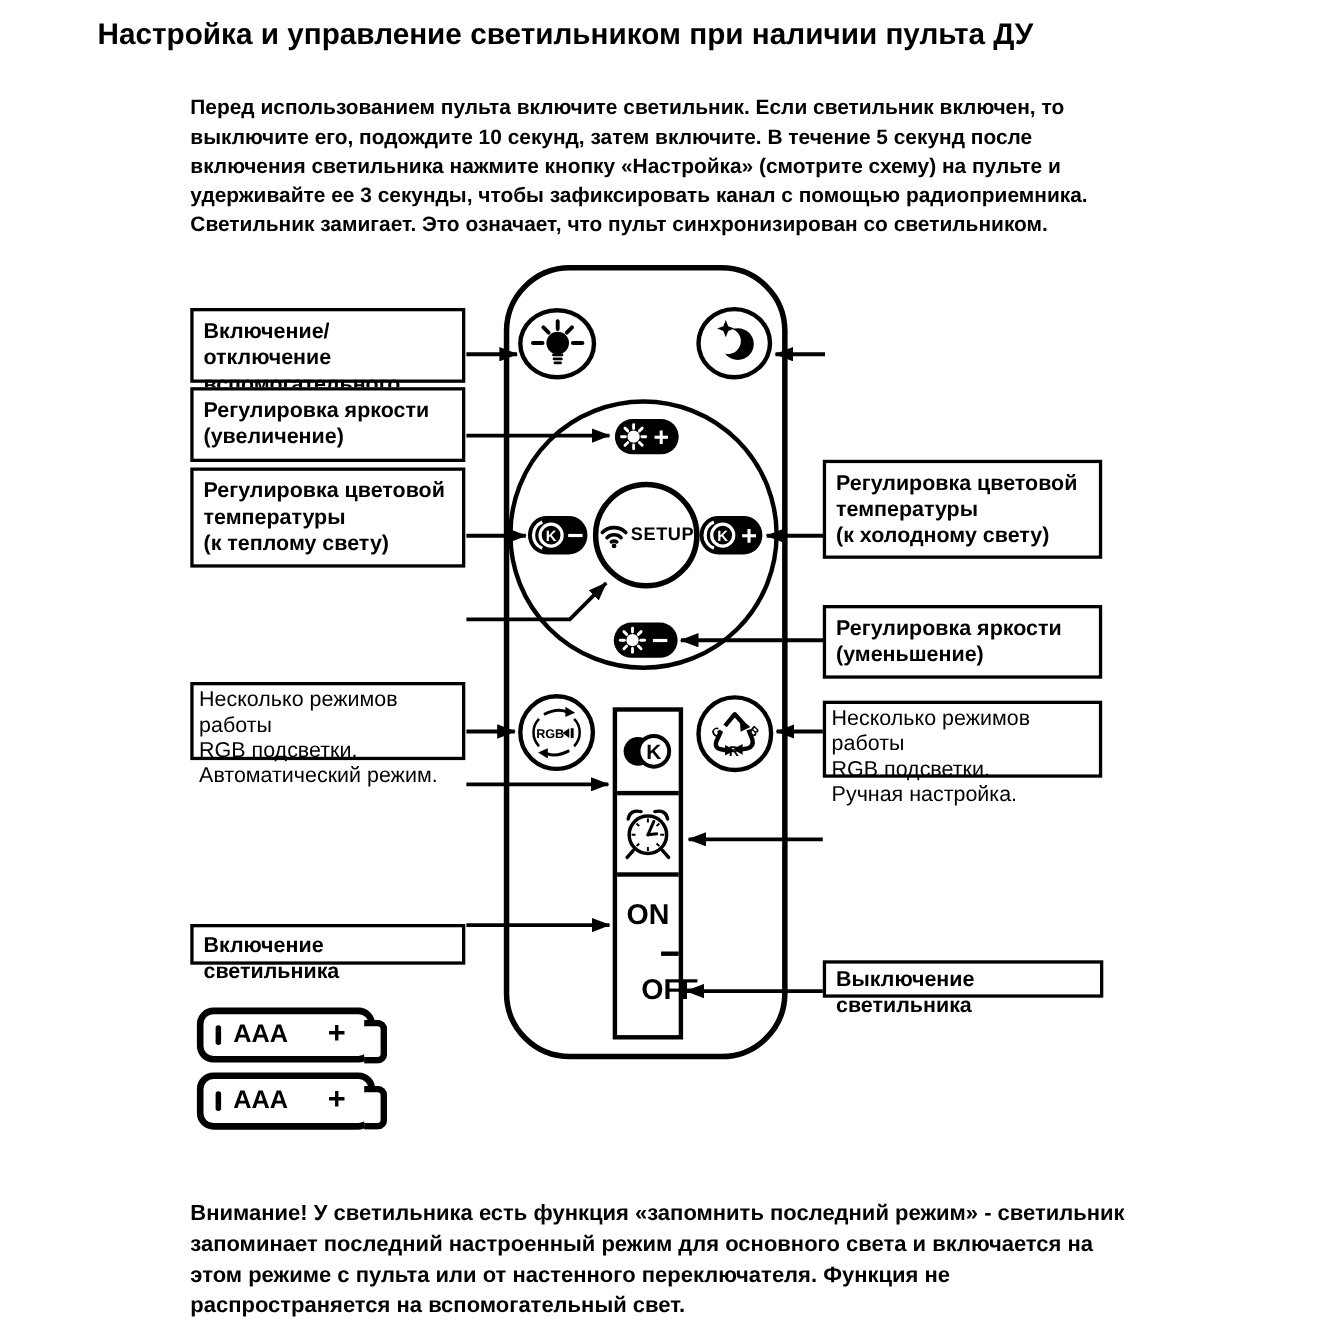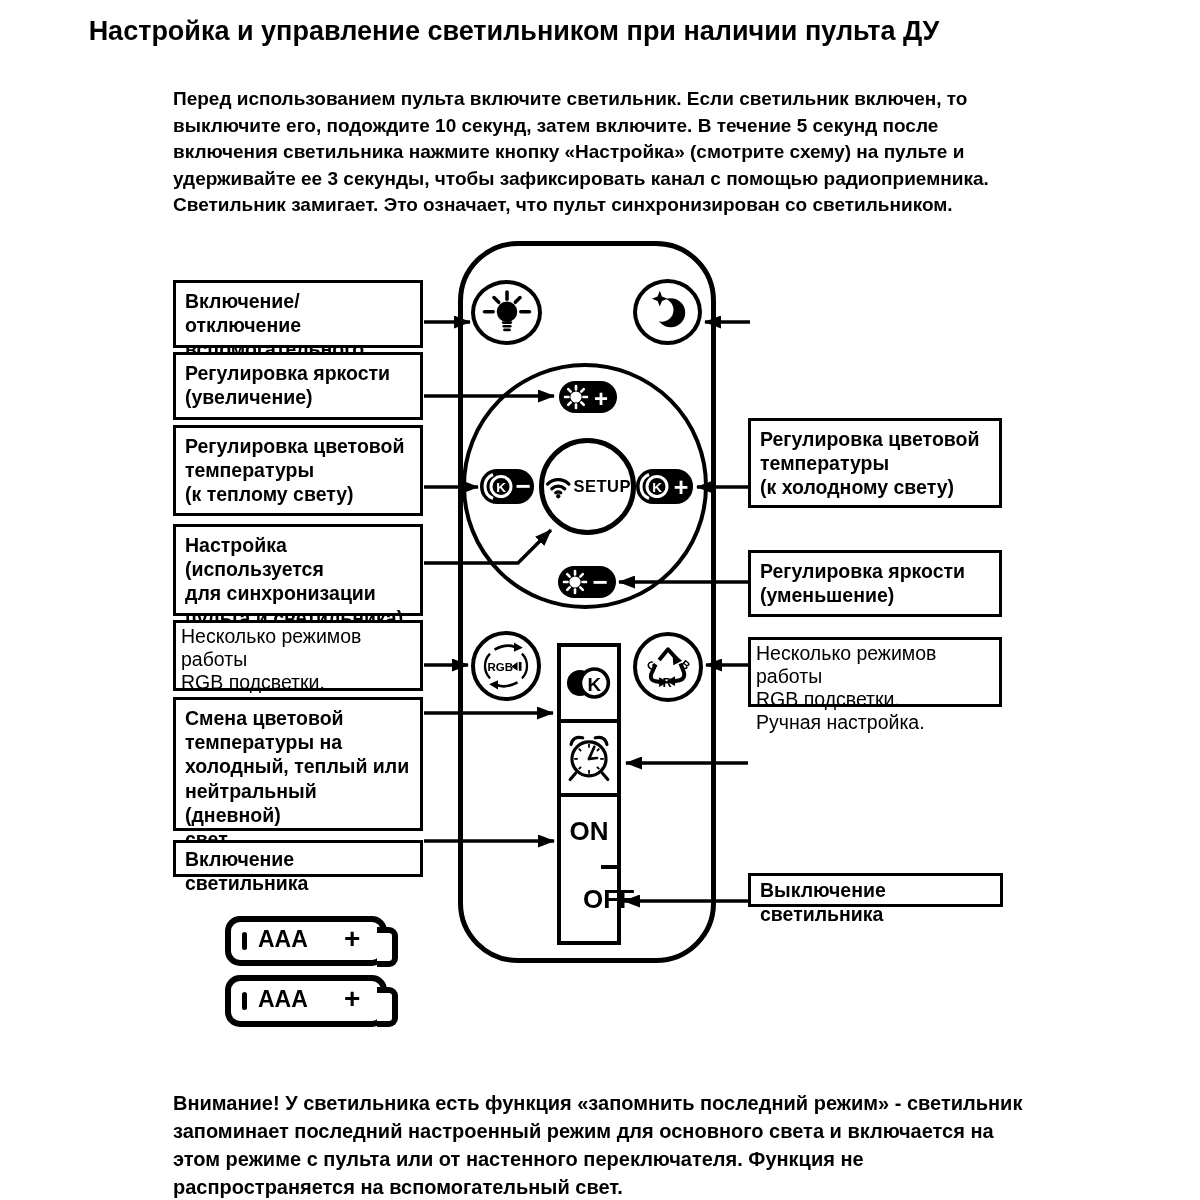--- a/index.html
+++ b/index.html
@@ -20,21 +20,21 @@
              display:flex;align-items:center;justify-content:center;gap:1px;}
   #setup-label{font-size:16.5px;font-weight:bold;letter-spacing:.5px;}
   .pill{position:absolute;box-sizing:border-box;background:#000;border-radius:17px;color:#fff;
         display:flex;align-items:center;justify-content:center;}
   #column{left:557px;top:643px;width:64px;height:302px;border:4px solid #000;background:#fff;
           display:flex;flex-direction:column;}
   .cell{display:flex;align-items:center;justify-content:center;box-sizing:border-box;}
   .cell + .cell{border-top:4px solid #000;}
   .onoff{font-size:26px;font-weight:bold;}
   
-  .battery{position:absolute;box-sizing:border-box;border:6px solid #000;border-radius:15px;background:#fff;margin-left:46px;}
+  .battery{position:absolute;box-sizing:border-box;border:6px solid #000;border-radius:15px;background:#fff;}
   .battery .bar{position:absolute;left:11px;top:50%;margin-top:-9px;width:5px;height:18px;background:#000;border-radius:2.5px;}
   .battery .bat-label{position:absolute;left:27px;top:50%;transform:translateY(-54%);font-size:23px;font-weight:bold;}
   .battery .bat-plus{position:absolute;left:113px;top:50%;transform:translateY(-56%);font-size:28px;font-weight:bold;}
   .battery .nub{position:absolute;right:-17px;top:50%;margin-top:-14px;width:15px;height:28px;
                 border:6px solid #000;border-left:none;border-radius:0 9px 9px 0;background:#fff;}
   #battery-note{left:173px;top:1041px;font-size:20px;font-weight:bold;}
   #warning{left:173px;top:1089px;width:868px;font-size:20px;font-weight:bold;line-height:1.4;}
   #arrows{left:0;top:0;pointer-events:none;}
   svg text{font-family:"Liberation Sans","DejaVu Sans",sans-serif;}
 </style>
@@ -46,31 +46,23 @@
   <div id="title" class="abs">Настройка и управление светильником при наличии пульта ДУ</div>
   <div id="intro" class="abs">Перед использованием пульта включите светильник. Если светильник включен, то выключите его, подождите 10 секунд, затем включите. В течение 5 секунд после включения светильника нажмите кнопку «Настройка» (смотрите схему) на пульте и удерживайте ее 3 секунды, чтобы зафиксировать канал с помощью радиоприемника. Светильник замигает. Это означает, что пульт синхронизирован со светильником.</div>
 
   <div class="box" style="left:173px;top:280px;width:250px;height:68px;">Включение/отключение
 вспомогательного света</div>
   <div class="box" style="left:173px;top:352px;width:250px;height:68px;">Регулировка яркости
 (увеличение)</div>
   <div class="box" style="left:173px;top:425px;width:250px;height:91px;">Регулировка цветовой
 температуры
 (к теплому свету)</div>
-  <div class="box" style="left:173px;top:524px;width:250px;height:92px;">Настройка (используется
-для синхронизации
-пульта и светильника)</div>
   <div class="box rg" style="left:173px;top:620px;width:250px;height:71px;">Несколько режимов работы
 RGB подсветки.
 Автоматический режим.</div>
-  <div class="box" style="left:173px;top:697px;width:250px;height:134px;">Смена цветовой
-температуры на
-холодный, теплый или
-нейтральный (дневной)
-свет</div>
   <div class="box" style="left:173px;top:840px;width:250px;height:37px;padding-top:4px;">Включение светильника</div>
 
   <div class="box" style="left:748px;top:418px;width:254px;height:90px;">Регулировка цветовой
 температуры
 (к холодному свету)</div>
   <div class="box" style="left:748px;top:550px;width:254px;height:67px;">Регулировка яркости
 (уменьшение)</div>
   <div class="box rg" style="left:748px;top:637px;width:254px;height:70px;">Несколько режимов работы
 RGB подсветки.
 Ручная настройка.</div>

